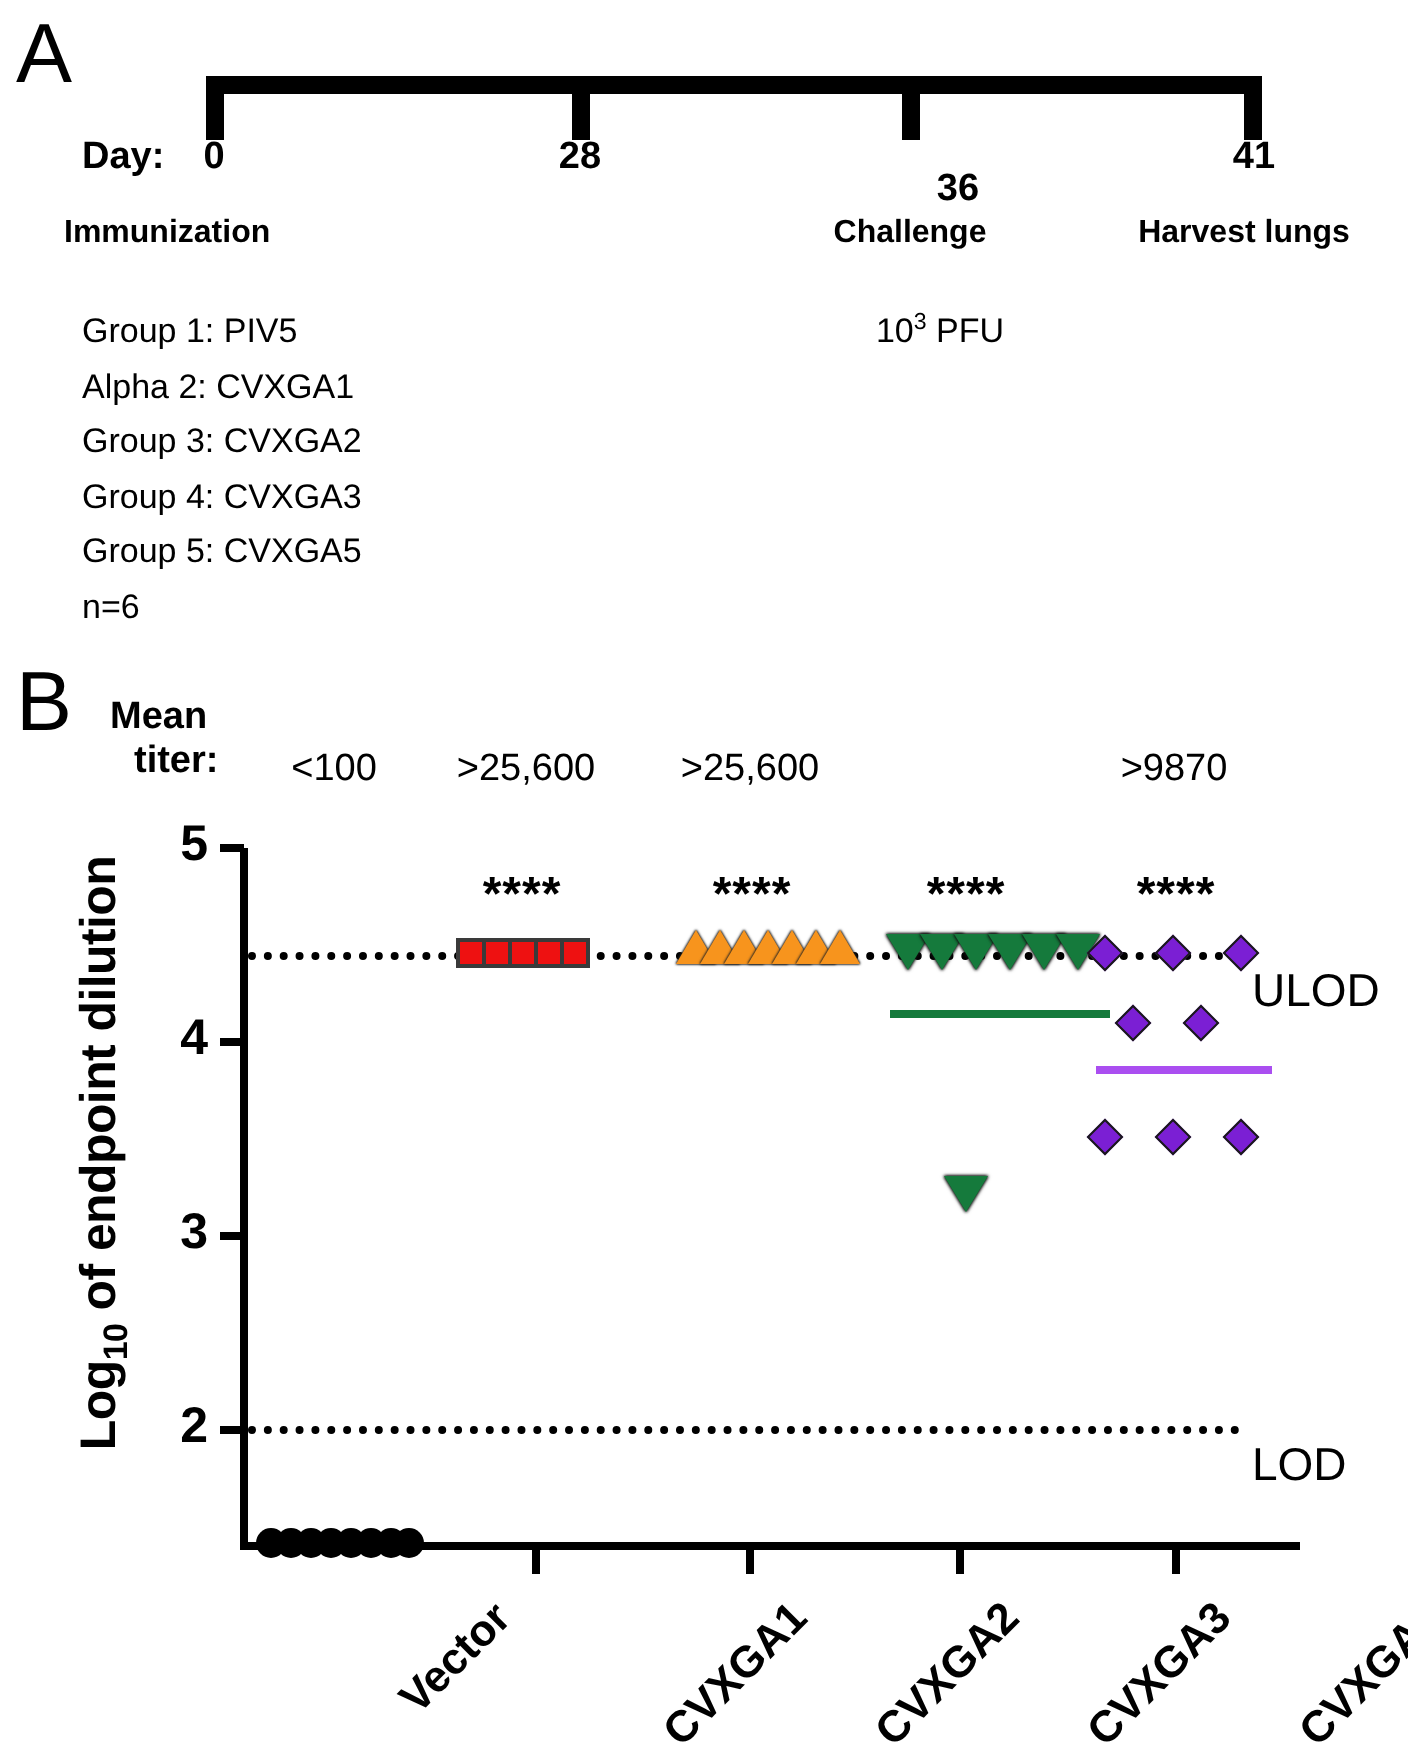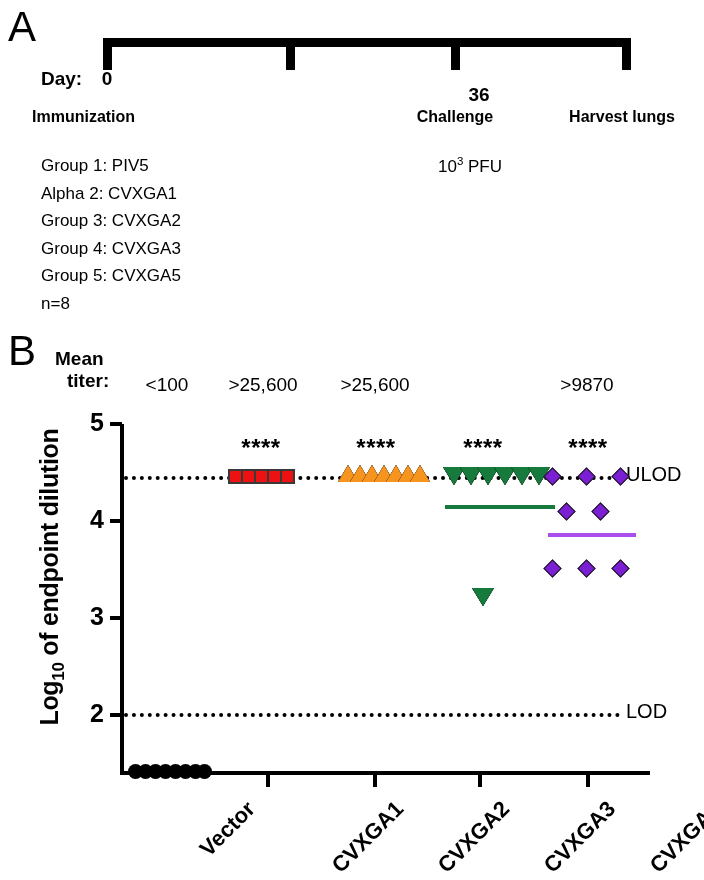--- a/index.html
+++ b/index.html
@@ -62,21 +62,21 @@
   .ytick{position:absolute;left:110px;width:12px;height:4px;background:#000;}
   .ytick-lab{
     position:absolute;left:76px;width:28px;text-align:right;
     font-size:25px;font-weight:bold;line-height:1;
   }
   .xtick{position:absolute;top:445px;width:4px;height:12px;background:#000;}
 
   .dotline{
     position:absolute;height:0;border-top:4px dotted #000;
   }
-  .limit-lab{position:absolute;font-size:20px;line-height:1;}
+  .limit-lab{position:absolute;font-size:23px;line-height:1;margin-top:20px;}
 
   .stars{
     position:absolute;font-size:24px;font-weight:bold;text-align:center;
     width:120px;letter-spacing:0.5px;
   }
 
   .mk{position:absolute;}
   .mk-square{
     width:15px;height:15px;background:#ee1111;
     border:2px solid #3a3a3a;box-sizing:border-box;
@@ -115,33 +115,35 @@
   <div class="tl-bar tl-top"></div>
 
   <div class="tl-tick" style="left:103px;"></div>
   <div class="tl-tick" style="left:286px;"></div>
   <div class="tl-tick" style="left:451px;"></div>
   <div class="tl-tick" style="left:622px;"></div>
 
   <div id="day-label">Day:</div>
 
   <div class="tl-daynum" style="left:47px;">0</div>
+  <div class="tl-daynum" style="left:230px;">28</div>
   <div class="tl-daynum" style="left:419px;margin-top:16px;">36</div>
+  <div class="tl-daynum" style="left:567px;">41</div>
 
   <div class="tl-dayword" style="left:32px;text-align:left;">Immunization</div>
   <div class="tl-dayword" style="left:552px;width:140px;">Harvest lungs</div>
   <div class="tl-dayword" style="left:380px;">Challenge</div>
 
   <div id="groups-list">
     <div>Group 1: PIV5</div>
     <div>Alpha 2: CVXGA1</div>
     <div>Group 3: CVXGA2</div>
     <div>Group 4: CVXGA3</div>
     <div>Group 5: CVXGA5</div>
-    <div>n=8</div>
+    <div>n=6</div>
   </div>
 
   <div id="challenge-note">
     <div>10<sup>3</sup> PFU</div>
   </div>
 </div>
 
 <div id="plot">
   <div class="panel-letter" id="panelB-letter" style="top:0px;">B</div>
 

